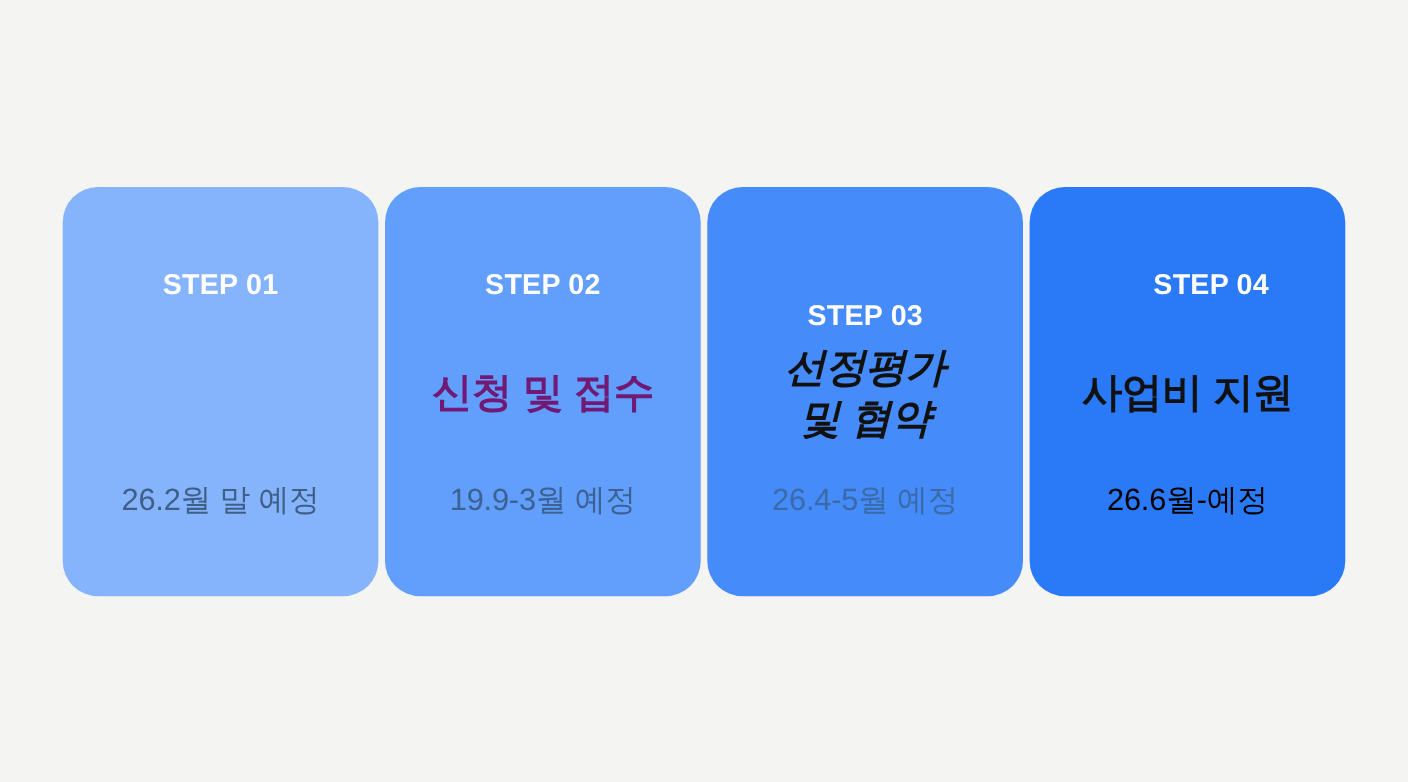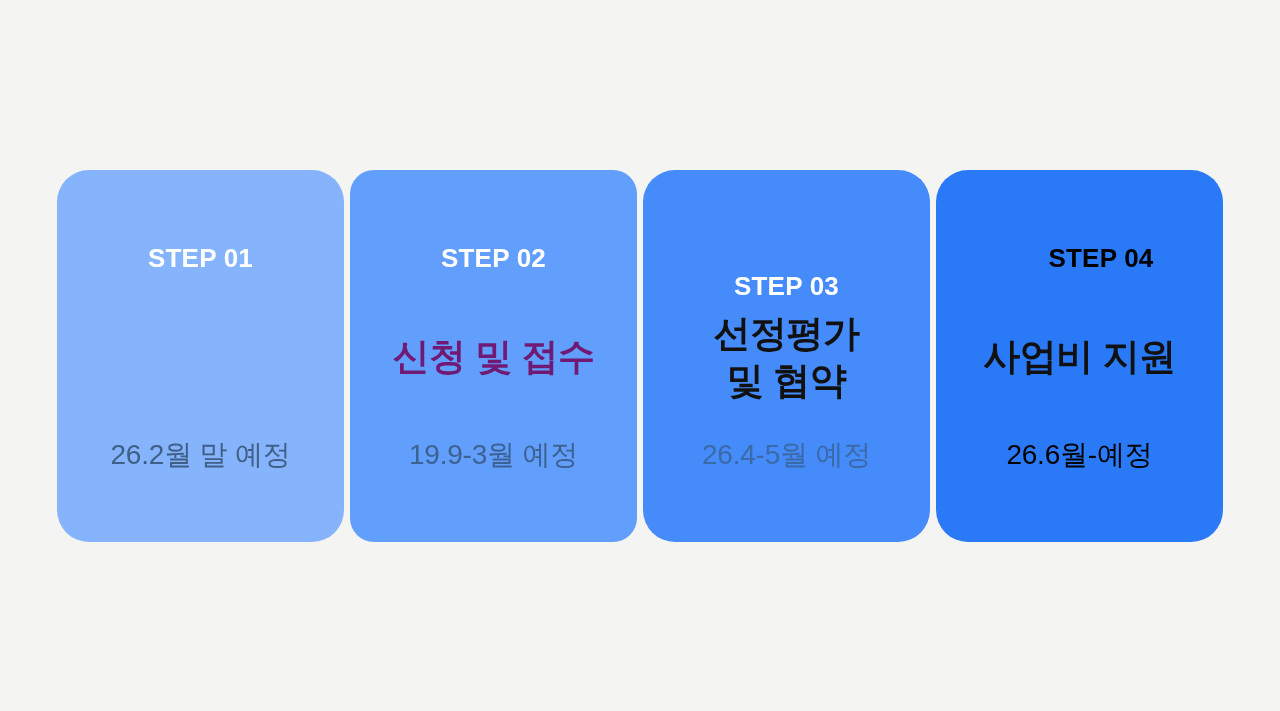--- a/index.html
+++ b/index.html
@@ -100,39 +100,39 @@
 
 <div id="stage">
 
   <div id="steps-row">
 
     <div class="step-card" style="background-color: rgb(133, 180, 252);">
       <div class="step-label" style="color: rgb(255, 255, 255);">STEP 01</div>
       <div class="step-date" style="color: rgb(63, 95, 134);">26.2월 말 예정</div>
     </div>
 
-    <div class="step-card" style="background-color: rgb(98, 158, 251); border-radius: 24px;">
+    <div class="step-card" style="background-color: rgb(98, 158, 251);">
       <div class="step-label" style="color: rgb(255, 255, 255);">STEP 02</div>
       <div class="step-title" style="color: #701a75;">
           <span class="tline">신청 및 접수</span>
         </div>
       <div class="step-date" style="color: rgb(60, 98, 148);">19.9-3월 예정</div>
     </div>
 
     <div class="step-card" style="background-color: rgb(69, 139, 250);">
       <div class="step-label" style="color: rgb(255, 255, 255); margin-top: 28px;">STEP 03</div>
-      <div class="step-title" style="color: rgb(17, 17, 17);">
+      <div class="step-title" style="color: rgb(17, 17, 17); font-style: italic;">
           <span class="tline">선정평가</span>
           <span class="tline">및 협약</span>
         </div>
       <div class="step-date" style="color: rgb(58, 106, 167);">26.4-5월 예정</div>
     </div>
 
     <div class="step-card" style="background-color: rgb(42, 122, 248);">
-      <div class="step-label" style="color: #000000; margin-left: 43px;">STEP 04</div>
+      <div class="step-label" style="color: #ffffff; margin-left: 43px;">STEP 04</div>
       <div class="step-title" style="color: rgb(17, 17, 17);">
           <span class="tline">사업비 지원</span>
         </div>
       <div class="step-date" style="color: #000000;">26.6월-예정</div>
     </div>
 
   </div>
 </div>
 
 </body></html>

